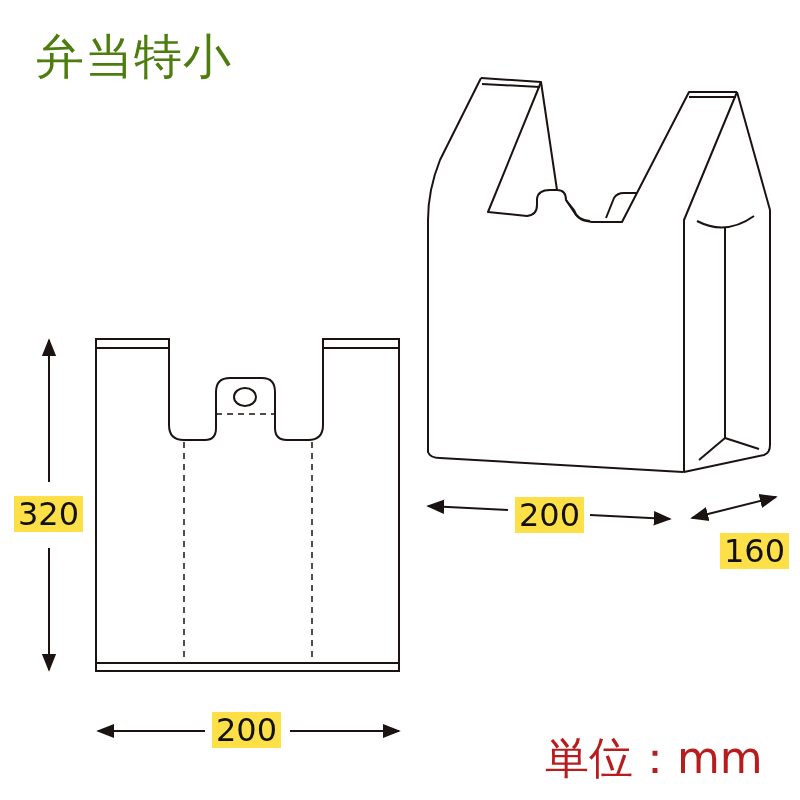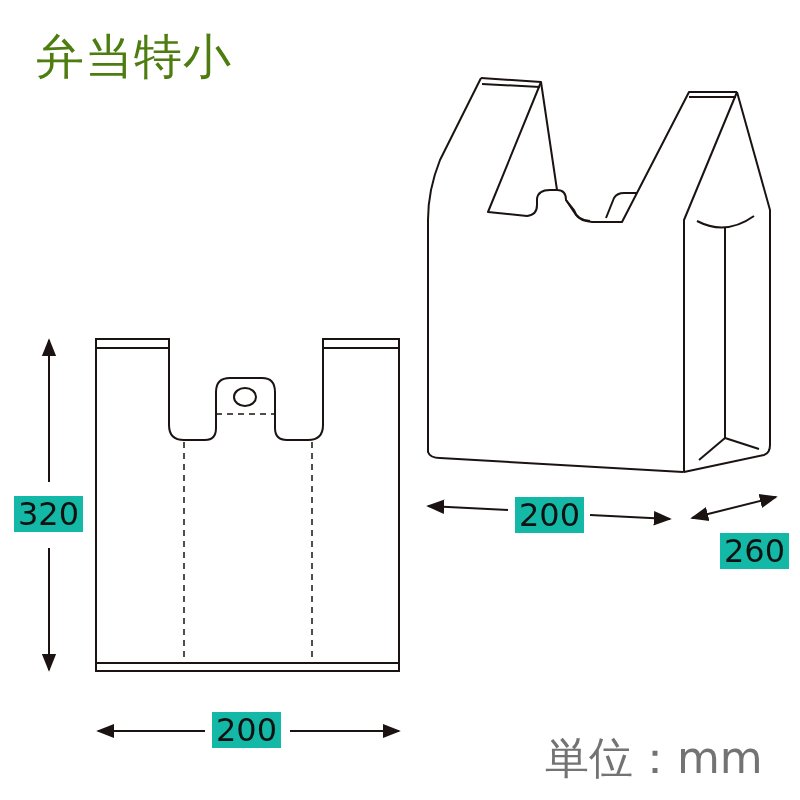--- a/index.html
+++ b/index.html
@@ -2,22 +2,22 @@
 <html><head>
   <meta charset="utf-8">
   <style>
     html, body { margin: 0; padding: 0; background: #ffffff; }
     body { width: 800px; height: 800px; position: relative; overflow: hidden;
            font-family: "DejaVu Sans", "Liberation Sans", sans-serif; color: #111; }
     .title { position: absolute; left: 36px; top: 26px; font-size: 48px; line-height: 60px;
              letter-spacing: 1px; color: #4d7c0f; }
     svg.drawing { position: absolute; left: 0; top: 0; }
     .dim-label { position: absolute; font-size: 32px; line-height: 36px; color: #111;
-                 background: #14b8a6; padding: 0 4px; }
-    .unit { position: absolute; left: 545px; top: 732px; font-size: 44px; line-height: 52px; color: #737373; }
+                 background: #fde047; padding: 0 4px; }
+    .unit { position: absolute; left: 545px; top: 732px; font-size: 44px; line-height: 52px; color: #b91c1c; }
   </style>
 </head>
 <body>
 
 <div class="title">弁当特小</div>
 
 <svg class="drawing" width="800" height="800" viewBox="0 0 800 800">
   <defs>
     <marker id="ah" viewBox="0 0 10 10" refX="9" refY="5" markerWidth="9" markerHeight="9" orient="auto-start-reverse">
       <path d="M0,1 L10,5 L0,9 Z" fill="#1a1311"></path>
@@ -69,15 +69,15 @@
     <line x1="590" y1="515" x2="670" y2="519" marker-end="url(#ah)"></line>
   </g>
   <g stroke="#1a1311" stroke-width="2" fill="none">
     <line x1="692" y1="518" x2="776" y2="497" marker-start="url(#ah)" marker-end="url(#ah)"></line>
   </g>
 </svg>
 
 <div class="dim-label" style="left:14px; top:496px;">320</div>
 <div class="dim-label" style="left:212px; top:712px;">200</div>
 <div class="dim-label" style="left:515px; top:497px;">200</div>
-<div class="dim-label" style="left:720px; top:533px;">260</div>
+<div class="dim-label" style="left:720px; top:533px;">160</div>
 
 <div class="unit">単位：mm</div>
 
 </body></html>

